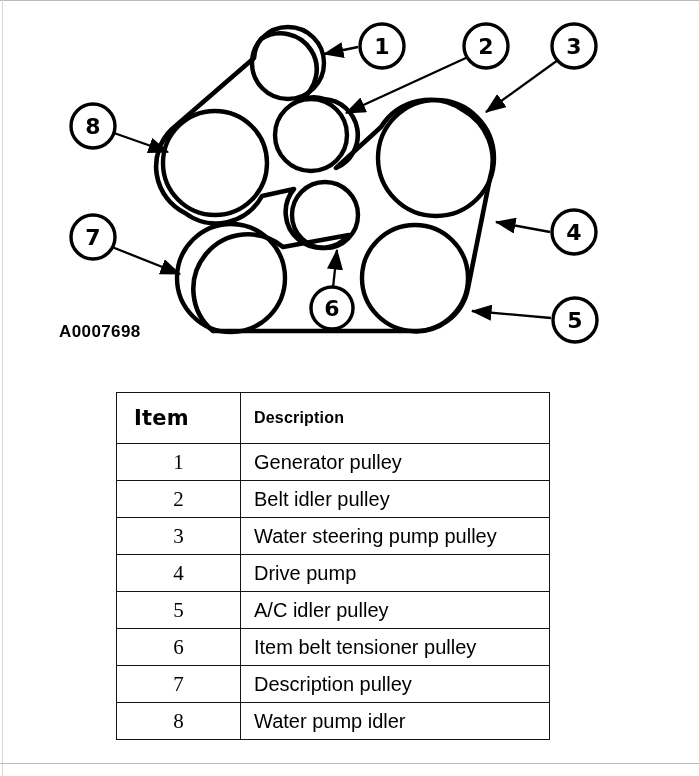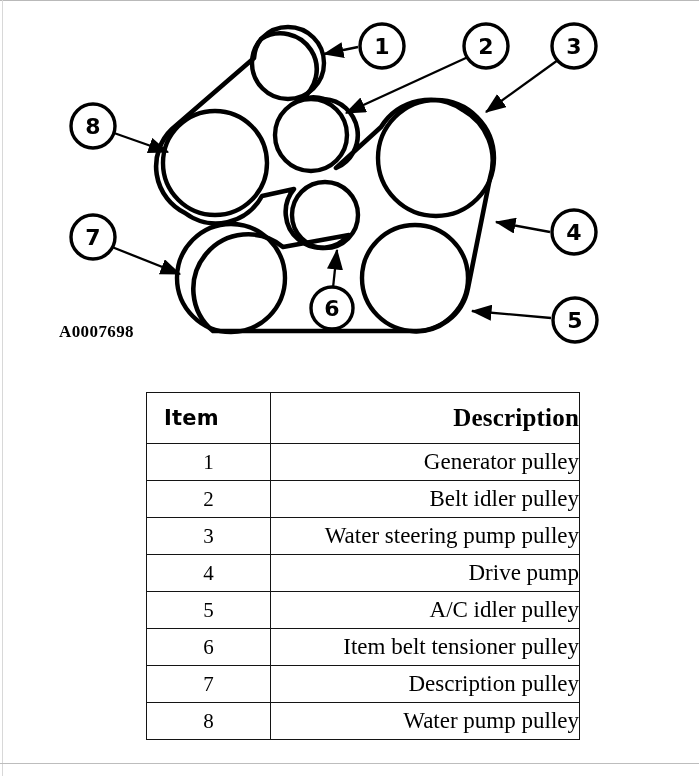--- a/index.html
+++ b/index.html
@@ -56,32 +56,32 @@
     height: 380px;
   }
   #diagram-svg {
     display: block;
   }
 
   .fig-code {
     position: absolute;
     left: 59px;
     top: 322px;
-    font-family: Liberation Serif, serif;
+    font-family: Liberation Sans, sans-serif;
     font-weight: bold;
     font-size: 17px;
     letter-spacing: 0.4px;
     color: #000;
     white-space: nowrap;
   }
 
   
   #parts-table {
     position: absolute;
-    left: 146px;
+    left: 116px;
     top: 392px;
     width: 434px;
     border-collapse: collapse;
     background: #fff;
   }
   #parts-table td, #parts-table th {
     border: 1.6px solid #141414;
     padding: 0;
     vertical-align: middle;
   }
@@ -91,41 +91,41 @@
   .th-item {
     width: 106px;
     font-family: "DejaVu Sans", sans-serif;
     font-weight: bold;
     font-size: 21px;
     text-align: left;
     padding-left: 17px !important;
     letter-spacing: 0.2px;
   }
   .th-desc {
-    font-family: Liberation Serif, serif;
+    font-family: Liberation Sans, sans-serif;
     font-weight: bold;
-    font-size: 25px;
-    text-align: right;
+    font-size: 16px;
+    text-align: left;
     padding-left: 13px !important;
     letter-spacing: 0.2px;
   }
   #parts-table tbody td {
     height: 36px;
   }
   .td-item {
     width: 106px;
     text-align: center;
     font-family: "Liberation Serif", serif;
     font-size: 21px;
   }
   .td-desc {
-    text-align: right;
+    text-align: left;
     padding-left: 13px !important;
-    font-family: Liberation Serif, serif;
-    font-size: 23px;
+    font-family: Liberation Sans, sans-serif;
+    font-size: 20px;
     white-space: nowrap;
   }
 </style>
 </head>
 <body>
 
 <div id="page">
 
   <div class="scan-rule-top"></div>
   <div class="scan-rule-left"></div>
@@ -252,18 +252,18 @@
       <tr>
         <td class="td-item">6</td>
         <td class="td-desc">Item belt tensioner pulley</td>
       </tr>
       <tr>
         <td class="td-item">7</td>
         <td class="td-desc">Description pulley</td>
       </tr>
       <tr>
         <td class="td-item">8</td>
-        <td class="td-desc">Water pump pulley</td>
+        <td class="td-desc">Water pump idler</td>
       </tr>
     </tbody>
   </table>
 
 </div>
 
 </body></html>

